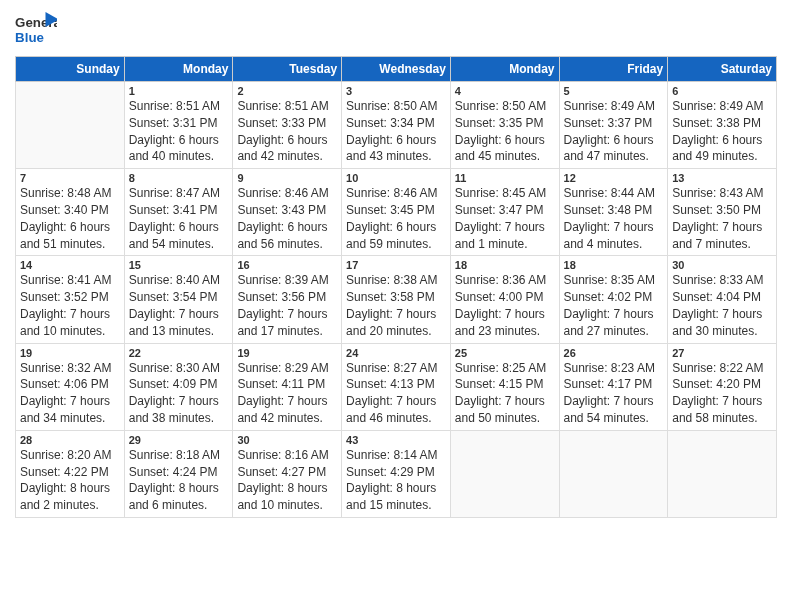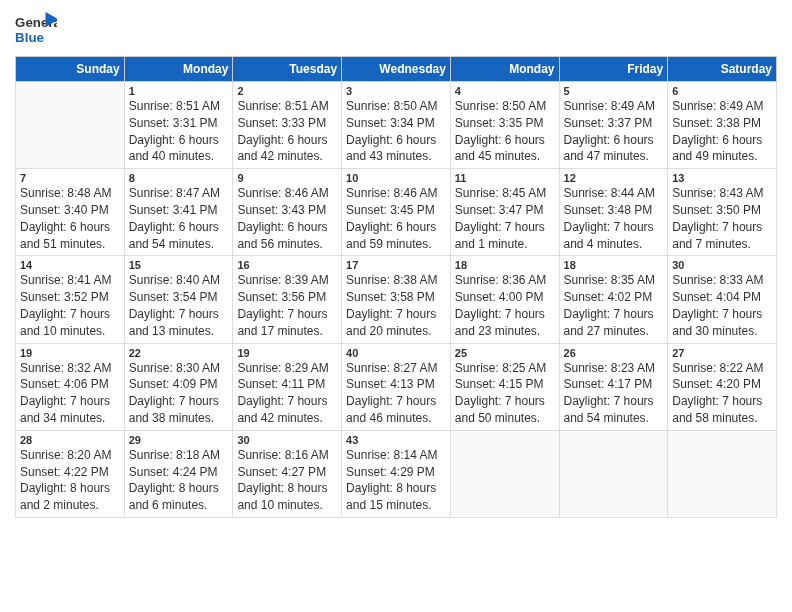--- a/index.html
+++ b/index.html
@@ -206,21 +206,21 @@
           </td>
           <td>
             <span class="day-number">22</span>
             <div class="day-info">Sunrise: 8:30 AM<br>Sunset: 4:09 PM<br>Daylight: 7 hours<br>and 38 minutes.</div>
           </td>
           <td>
             <span class="day-number">19</span>
             <div class="day-info">Sunrise: 8:29 AM<br>Sunset: 4:11 PM<br>Daylight: 7 hours<br>and 42 minutes.</div>
           </td>
           <td>
-            <span class="day-number">40</span>
+            <span class="day-number">24</span>
             <div class="day-info">Sunrise: 8:27 AM<br>Sunset: 4:13 PM<br>Daylight: 7 hours<br>and 46 minutes.</div>
           </td>
           <td>
             <span class="day-number">25</span>
             <div class="day-info">Sunrise: 8:25 AM<br>Sunset: 4:15 PM<br>Daylight: 7 hours<br>and 50 minutes.</div>
           </td>
           <td>
             <span class="day-number">26</span>
             <div class="day-info">Sunrise: 8:23 AM<br>Sunset: 4:17 PM<br>Daylight: 7 hours<br>and 54 minutes.</div>
           </td>

